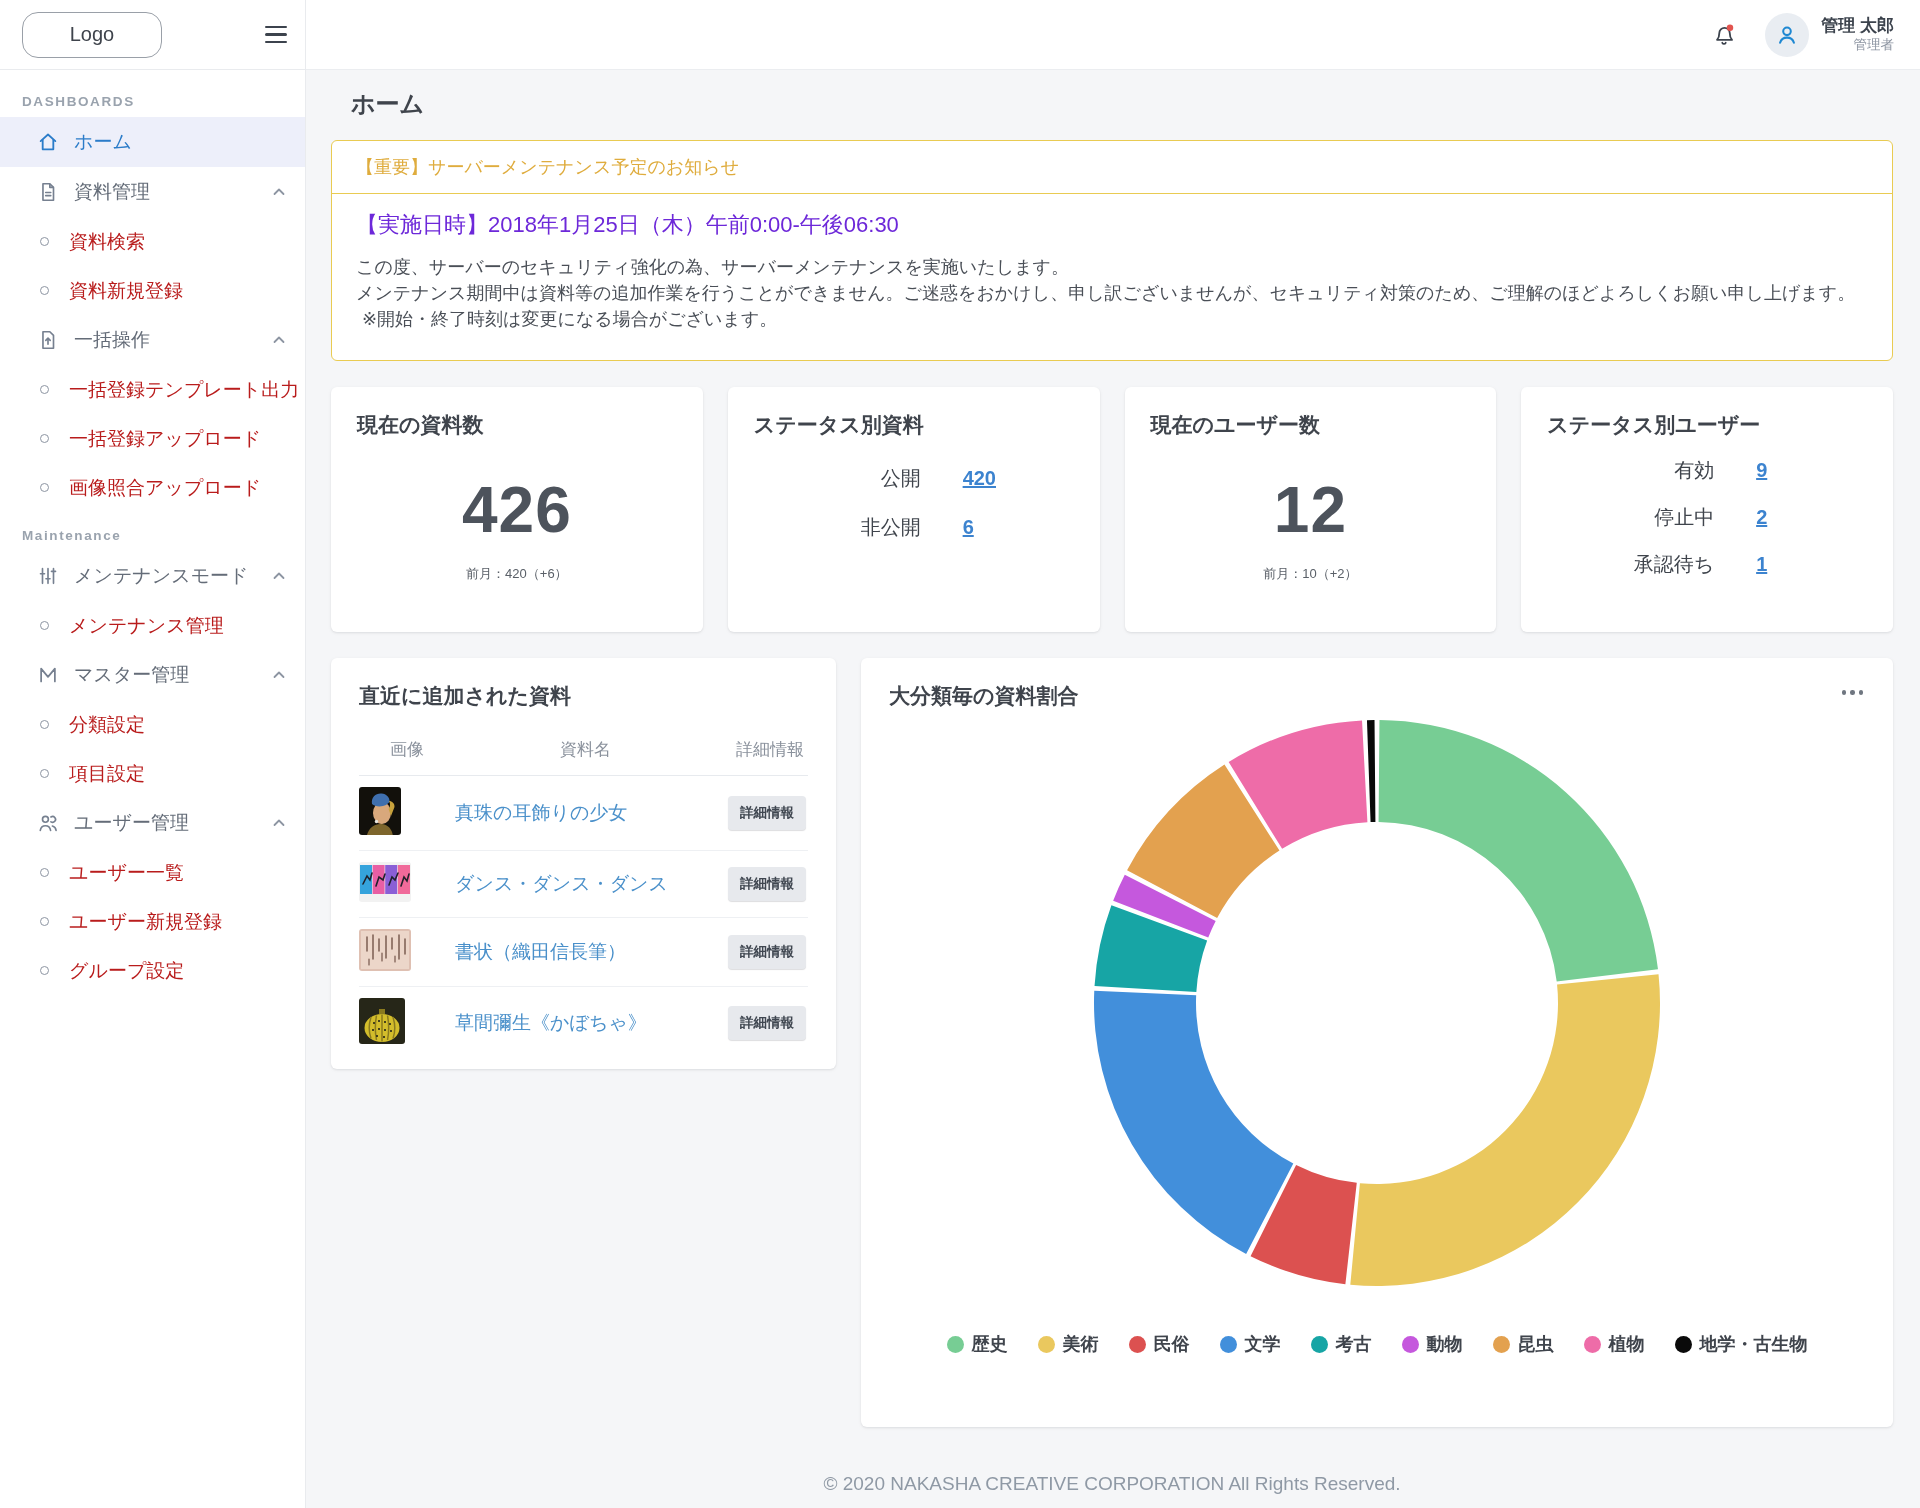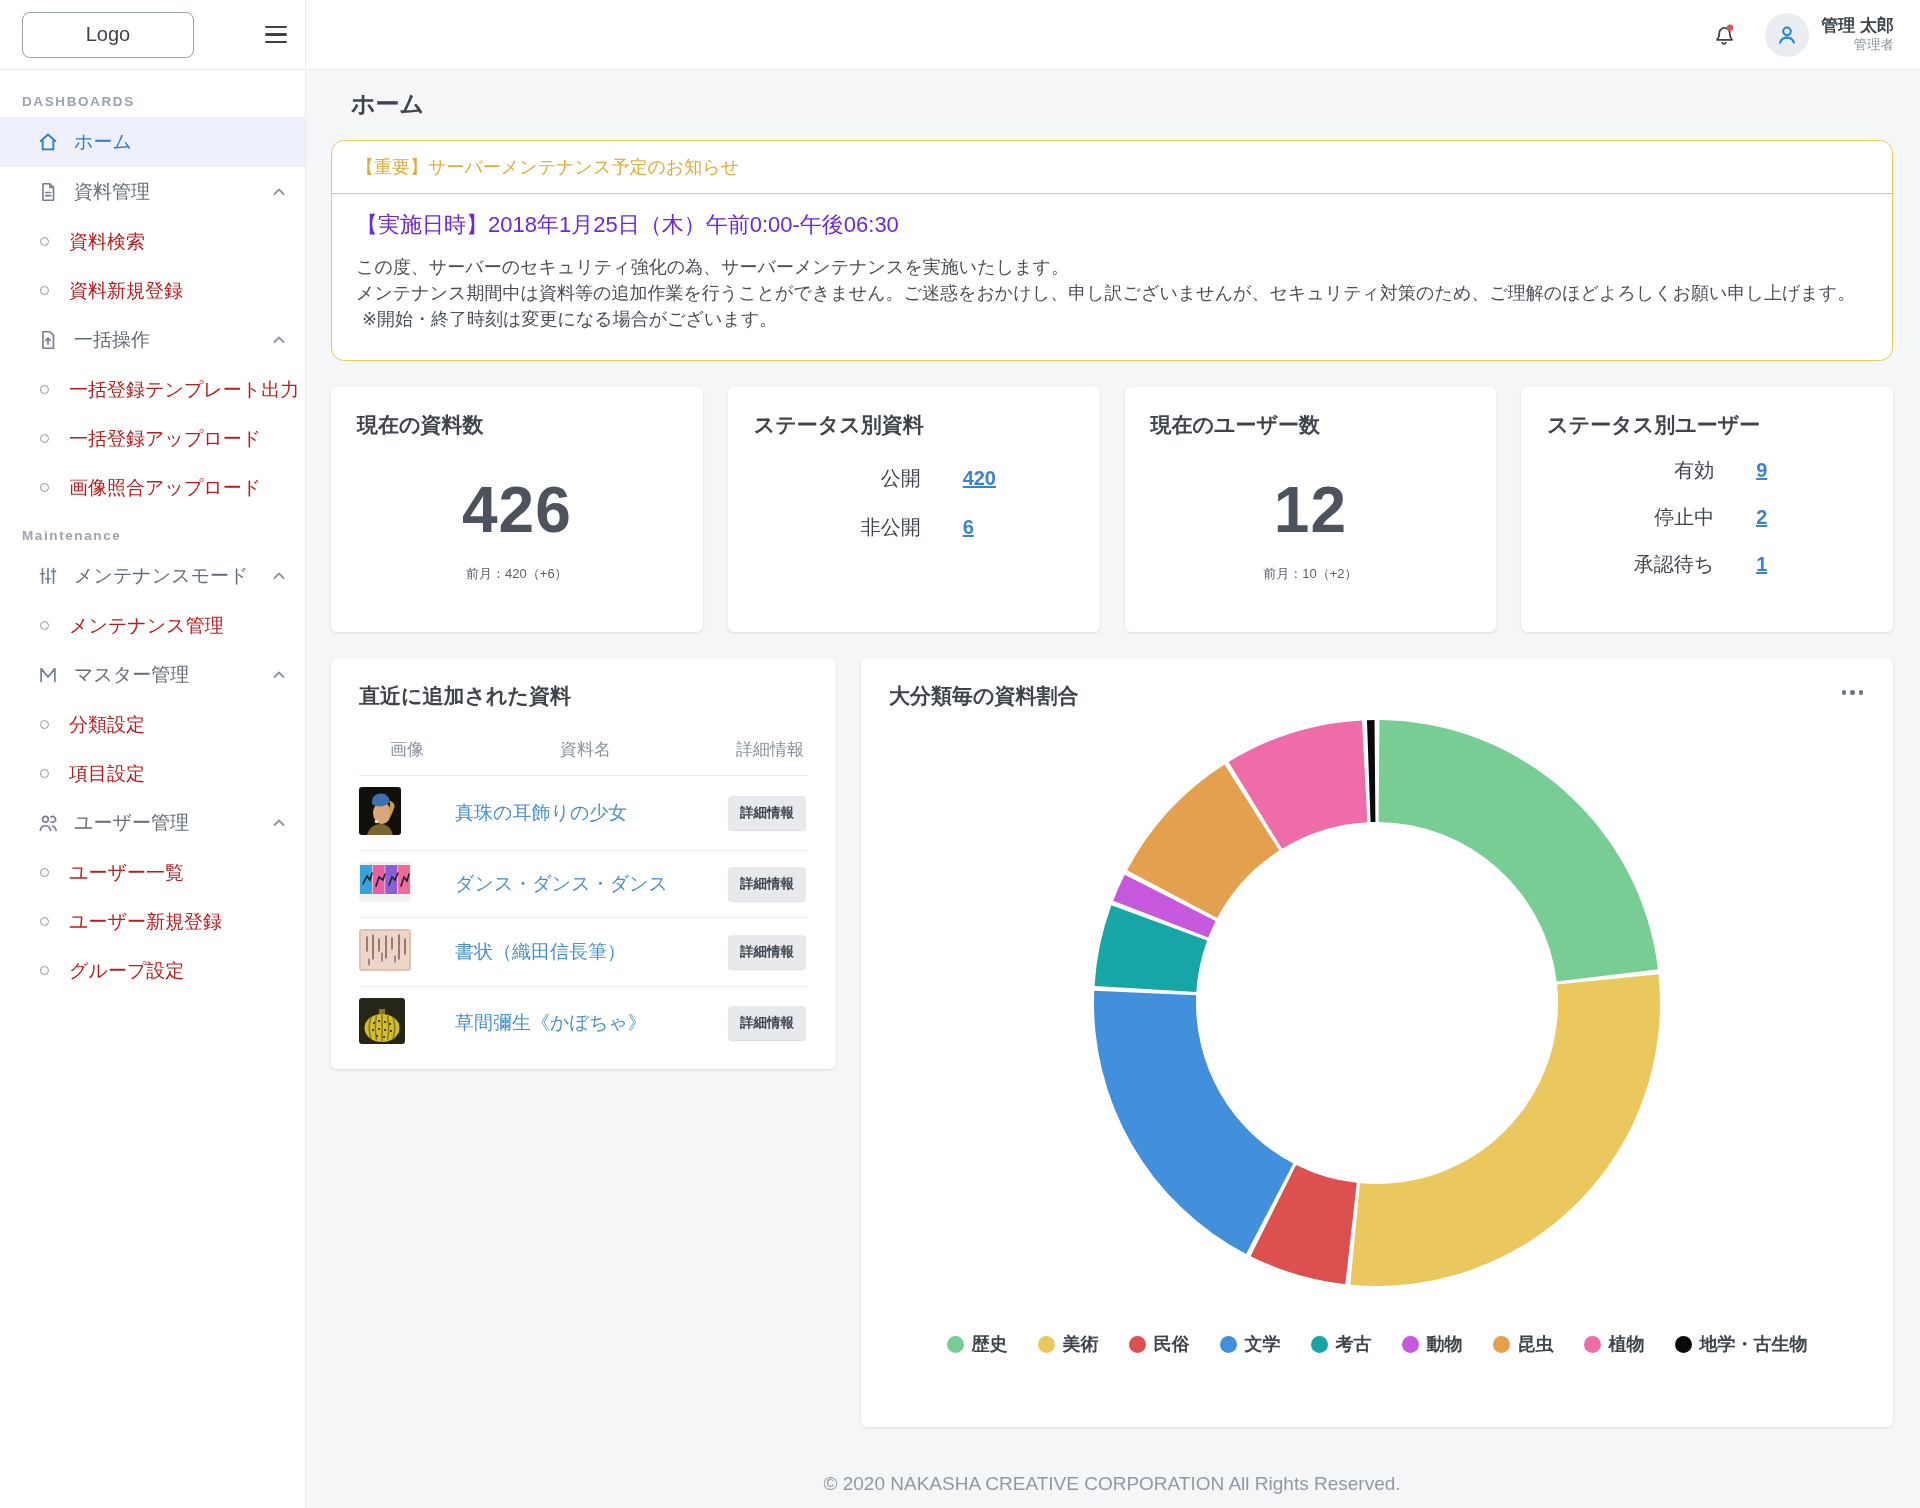--- a/index.html
+++ b/index.html
@@ -6,21 +6,21 @@
   html,body { width:1920px; height:1508px; }
   body {
     font-family:"Liberation Sans","DejaVu Sans",sans-serif;
     background:#f5f6f8; color:#3f444c; overflow:hidden;
   }
   .app { display:flex; width:1920px; height:1508px; }
 
   
   .sidebar { width:306px; min-width:306px; background:#fff; border-right:1px solid #e9ebee; height:1508px; }
   .sidebar-top { height:70px; display:flex; align-items:center; justify-content:space-between; padding:0 16px 0 22px; border-bottom:1px solid #e9ebee; }
-  .logo-btn { width:172px; height:46px; border:1.5px solid #9aa0a8; border-radius:8px; background:#fff; font-size:20px; color:#3f444c; display:flex; align-items:center; justify-content:center; cursor:pointer; }
+  .logo-btn { width:140px; height:46px; border:1.5px solid #9aa0a8; border-radius:16px; background:#fff; font-size:20px; color:#3f444c; display:flex; align-items:center; justify-content:center; cursor:pointer; }
   .hamburger { width:26px; height:20px; display:flex; flex-direction:column; justify-content:space-between; cursor:pointer; padding:1px 2px; }
   .hamburger span { display:block; height:2.4px; background:#3c434d; border-radius:2px; }
   .nav { padding:8px 0 0 0; }
   .nav-section-label { font-size:13.5px; font-weight:bold; letter-spacing:1.6px; color:#9aa3ae; padding:16px 0 8px 22px; }
   .nav-item { height:50px; display:flex; align-items:center; padding:0 18px 0 36px; cursor:pointer; position:relative; color:#646c78; }
   .nav-item.sub { height:49px; color:#b91c1c; }
   .nav-item .nav-icon { width:24px; height:24px; margin-right:14px; display:flex; align-items:center; justify-content:center; flex:0 0 24px; }
   .nav-item .nav-icon svg { width:22px; height:22px; }
   .nav-item .bullet { width:9px; height:9px; border:1.5px solid #8d95a2; border-radius:50%; margin:0 20px 0 4px; flex:0 0 9px; }
   .nav-label { font-size:19px; white-space:nowrap; }
@@ -37,21 +37,21 @@
   .avatar { width:44px; height:44px; border-radius:50%; background:#e9edf2; display:flex; align-items:center; justify-content:center; }
   .avatar svg { width:26px; height:26px; }
   .user-meta { display:flex; flex-direction:column; line-height:1.25;align-items:flex-end; }
   .user-name { font-size:17px; font-weight:bold; color:#3c434d; }
   .user-role { font-size:13.5px; color:#8d95a2; }
 
   .content { flex:1; padding:16px 27px 0 25px; overflow:hidden; }
   .page-title { font-size:24px; font-weight:600; color:#3f444c; margin:2px 0 20px 20px; }
 
   
-  .alert { background:#fff; border:1px solid #e9cb52; border-radius:13px; margin-bottom:26px; }
+  .alert { background:#fff; border:1px solid #e9cb52; border-radius:6px; margin-bottom:26px; }
   .alert-head { padding:14px 24px; border-bottom:1px solid #e9cb52; font-size:18px; color:#dfac3d; }
   .alert-body { padding:16px 24px 28px 24px; }
   .alert-heading { font-size:22px; font-weight:500; color:#6d28d9; margin-bottom:14px; }
   .alert-line { font-size:18px; color:#4a4f57; line-height:1.45; }
   .alert-line.note { padding-left:6px; }
 
   
   .card { background:#fff; border-radius:6px; box-shadow:0 1px 2px rgba(25,30,40,.07),0 1px 4px rgba(25,30,40,.05); }
   .cards-row { display:grid; grid-template-columns:repeat(4,1fr); gap:25px; margin-bottom:26px; }
   .stat-card { height:245px; padding:24px 26px; position:relative; }

